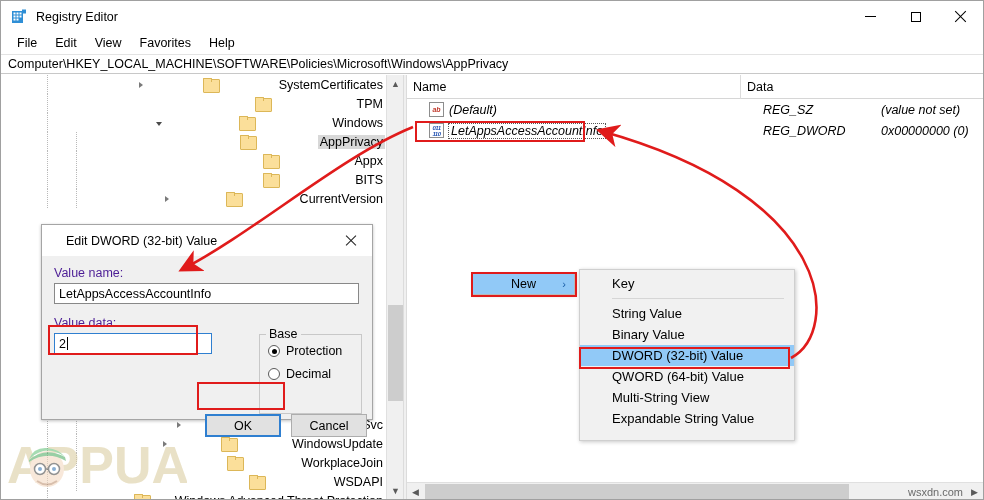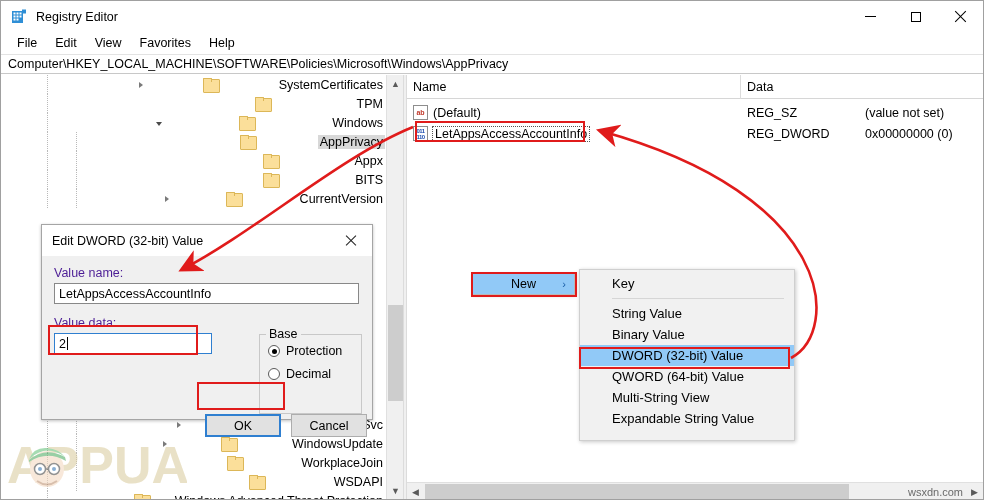--- a/index.html
+++ b/index.html
@@ -159,21 +159,21 @@
   .col {
     height: 24px; display: flex; align-items: center; padding-left: 6px;
     border-right: 1px solid #dcdcdc;
   }
   .col.name { width: 334px; }
   .col.type { width: 118px; }
   .col.data { width: 124px; border-right: none; }
   .list-row {
     position: relative; height: 21px; display: flex; align-items: center; font-size: 12.5px;
   }
-  .cell { display: flex; align-items: flex-end; height: 21px; padding-left: 6px; }
+  .cell { display: flex; align-items: center; height: 21px; padding-left: 22px; font-style: italic; }
   .cell.name { width: 334px; }
   .cell.type { width: 118px; }
   .cell.data { width: 124px; }
   .ic-sz, .ic-dw {
     width: 15px; height: 15px; flex: none; margin-right: 5px;
     border: 1px solid #8d8d8d; background: #ffffff;
     display: flex; align-items: center; justify-content: center;
     font-size: 7px; font-weight: bold; line-height: 1;
     font-family: "Liberation Sans", sans-serif;
   }
@@ -182,21 +182,21 @@
   .ic-dw span { display:block; font-size:6px; line-height:6px; }
 
   
   .dialog {
     position: absolute; left: 40px; top: 223px; width: 332px; height: 196px;
     background: #f0f0f0; border: 1px solid #a5a5a5;
     box-shadow: 0 1px 3px rgba(0,0,0,0.25);
   }
   .dlg-title {
     height: 31px; background: #ffffff; display: flex; align-items: center;
-    padding-left: 10px; font-size: 12.5px;
+    padding-left: 24px; font-size: 12.5px;
   }
   .dlg-close {
     position: absolute; right: 0; top: 0; width: 42px; height: 31px;
     display: flex; align-items: center; justify-content: center;
   }
   .dlg-close .g { position: relative; width: 12px; height: 12px; }
   .dlg-close .g:before, .dlg-close .g:after {
     content: ""; position: absolute; left: -1px; top: 5px; width: 14px; height: 1px; background: #222;
   }
   .dlg-close .g:before { transform: rotate(45deg); }

